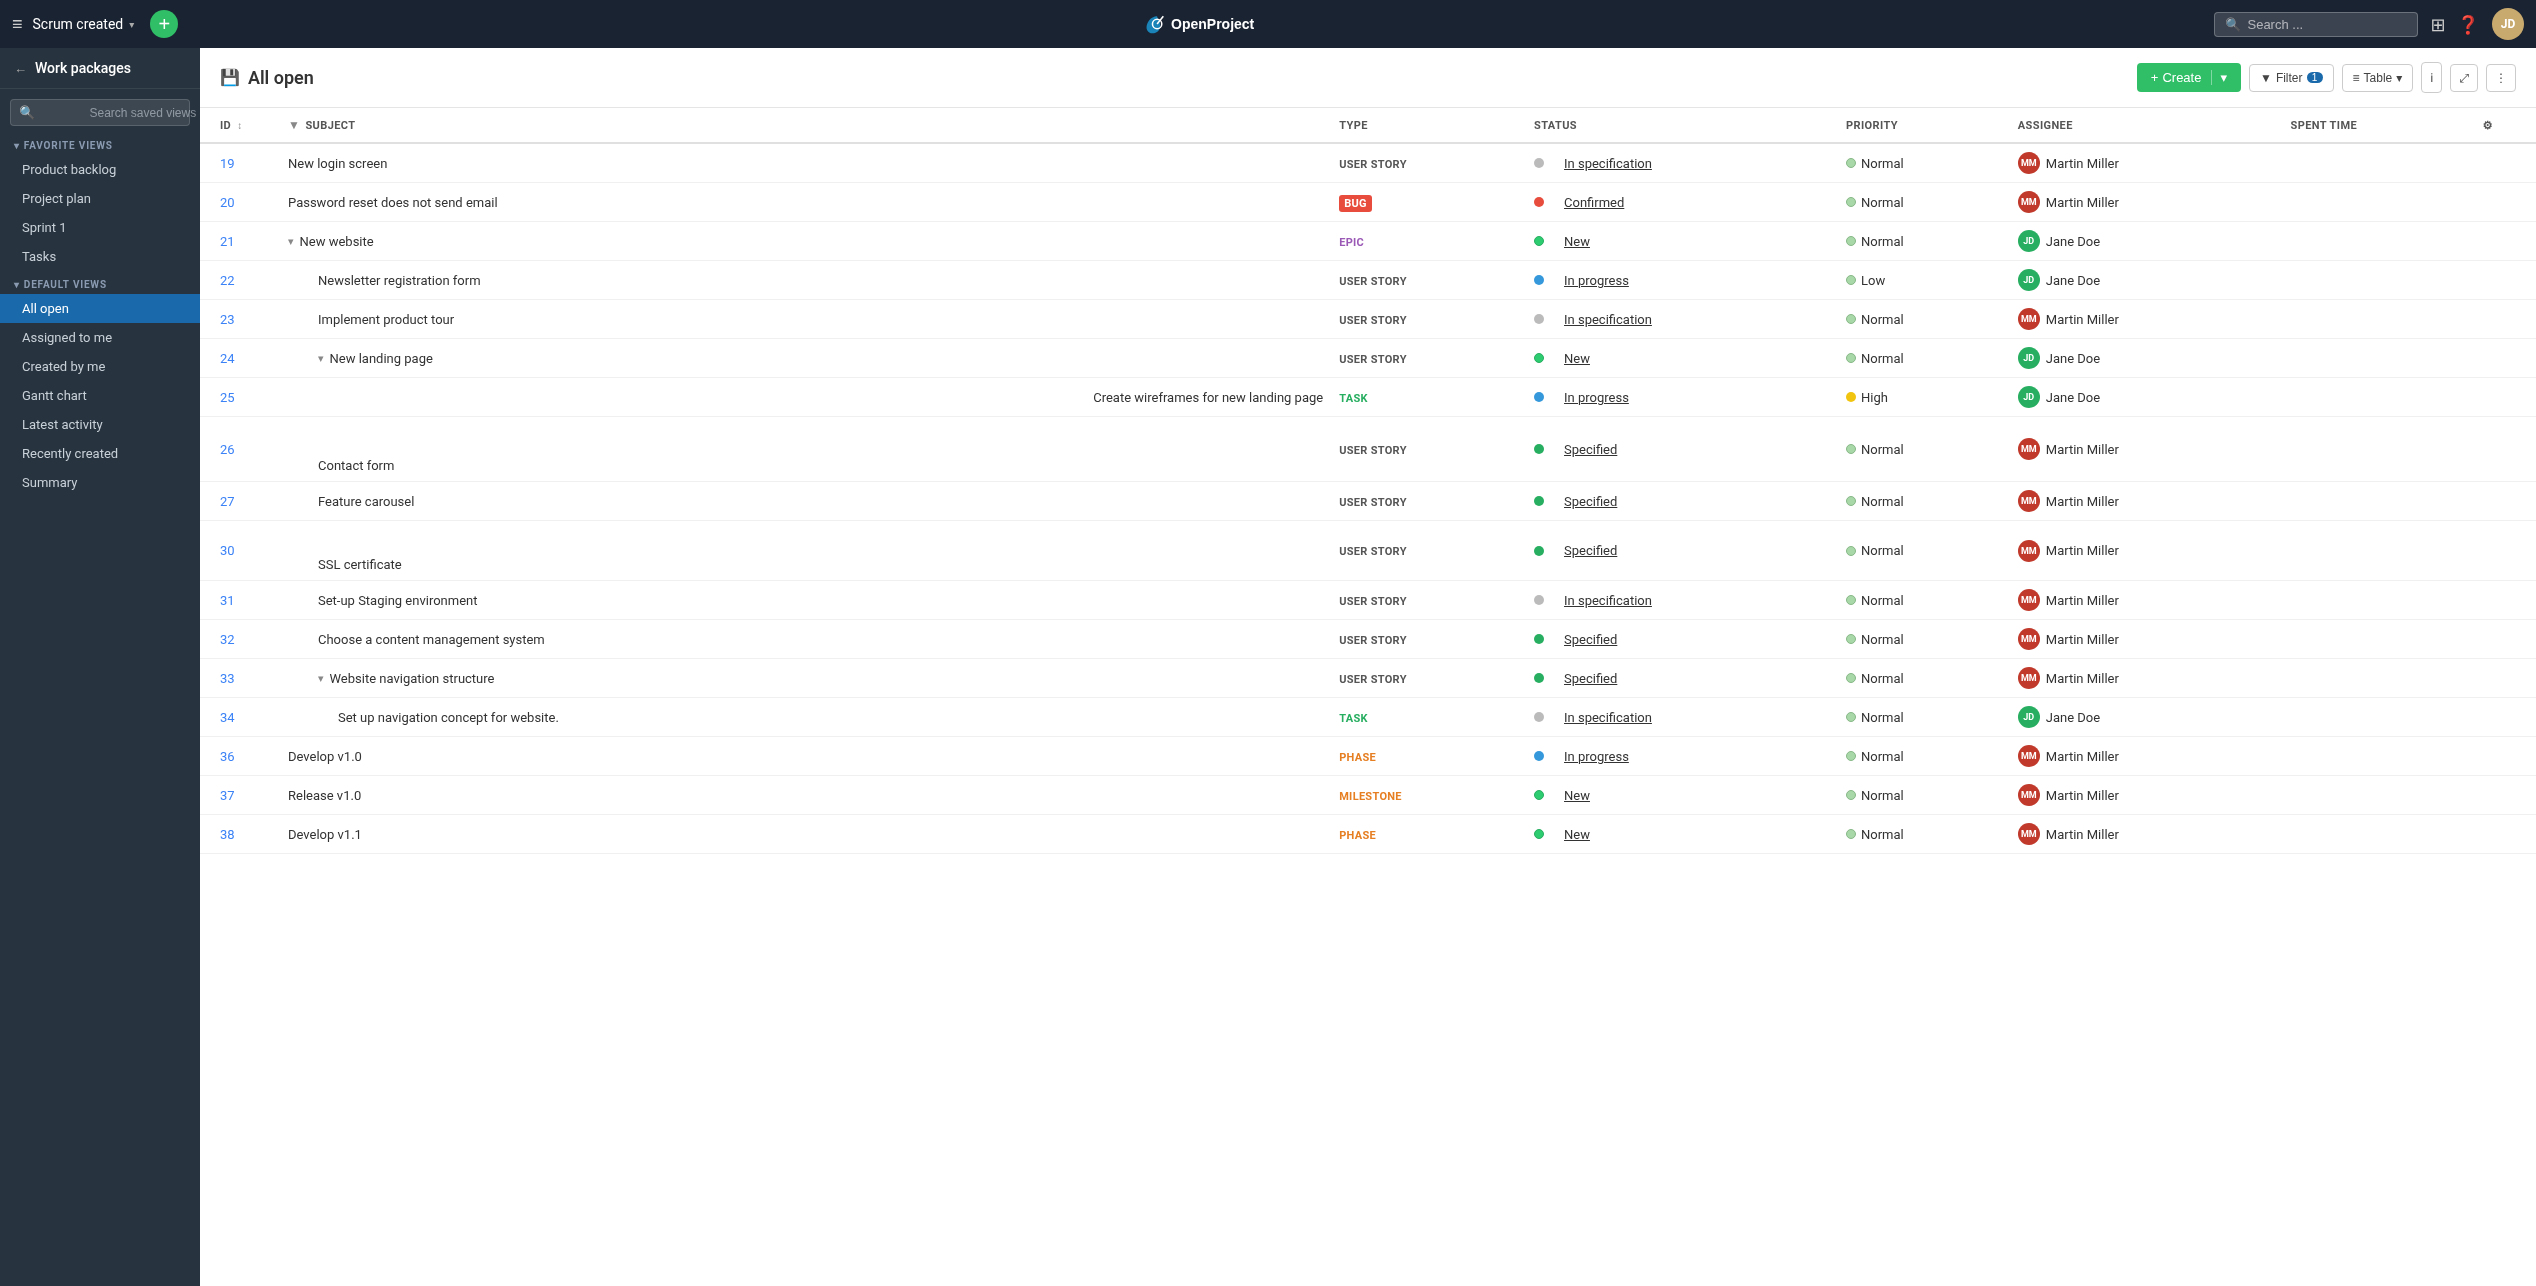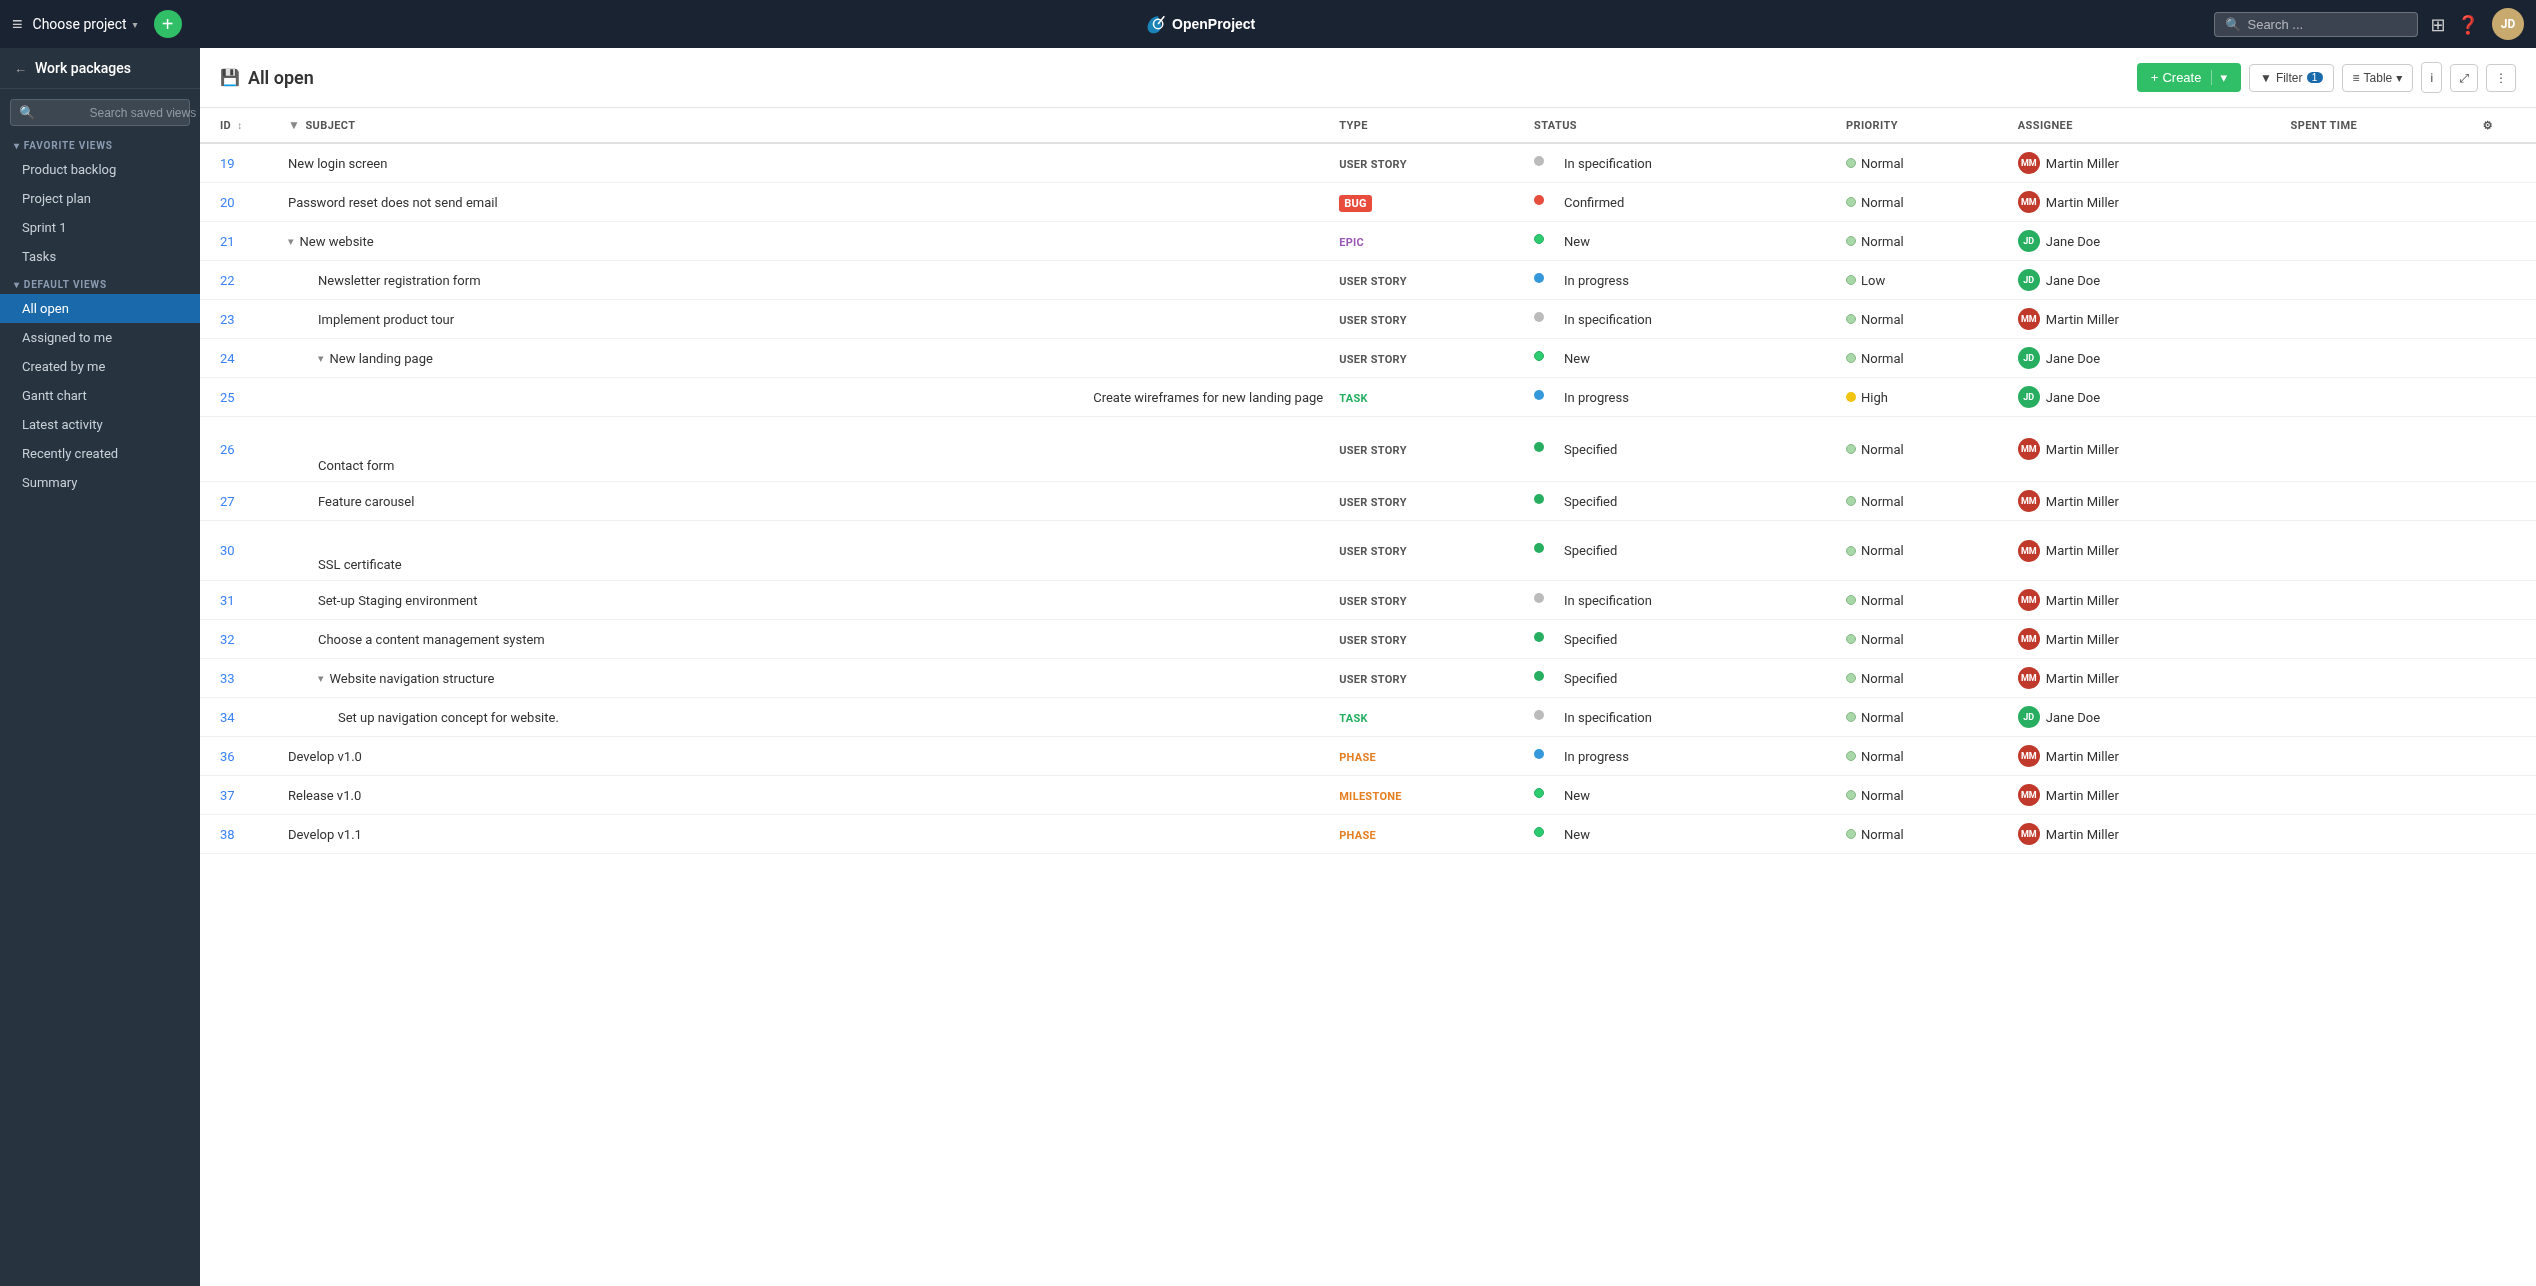--- a/index.html
+++ b/index.html
@@ -147,21 +147,21 @@
     .collapse-btn { color: #888; cursor: pointer; font-size: 11px; }
     .type-badge {
       font-size: 11px; font-weight: 700; letter-spacing: 0.3px;
     }
     .type-user-story { color: #555; }
     .type-bug { background: #e74c3c; color: white; padding: 2px 5px; border-radius: 3px; font-size: 11px; font-weight: 700; }
     .type-epic { color: #9b59b6; font-weight: 700; }
     .type-task { color: #27ae60; font-weight: 700; }
     .type-phase { color: #e67e22; font-weight: 700; }
     .type-milestone { color: #e67e22; font-weight: 700; }
-    .status-cell { display: flex; align-items: flex-start; gap: 20px; white-space: nowrap; }
+    .status-cell { display: flex; align-items: center; gap: 20px; white-space: nowrap; text-decoration: underline; }
     .status-dot { width: 10px; height: 10px; border-radius: 50%; flex-shrink: 0; }
     .dot-gray { background: #bbb; }
     .dot-red { background: #e74c3c; }
     .dot-green { background: #27ae60; }
     .dot-teal { background: #2ecc71; border: 1px solid #27ae60; }
     .dot-blue { background: #3498db; }
     .priority-cell { display: flex; align-items: center; gap: 5px; }
     .priority-dot { width: 10px; height: 10px; border-radius: 50%; }
     .priority-normal { background: #a8d8a8; border: 1px solid #88b888; }
     .priority-low { background: #a8d8a8; border: 1px solid #88b888; }
@@ -181,21 +181,21 @@
     ::-webkit-scrollbar { width: 6px; height: 6px; }
     ::-webkit-scrollbar-track { background: #f0f0f0; }
     ::-webkit-scrollbar-thumb { background: #c0c0c0; border-radius: 3px; }
   </style>
 </head>
 <body>
 
 <nav class="top-nav">
   <span class="hamburger">≡</span>
   <div class="project-selector">
-    <span>Choose project</span>
+    <span>Scrum created</span>
     <span class="arrow">▾</span>
   </div>
   <button class="add-btn">+</button>
   <div class="logo-area">
     <svg viewBox="0 0 160 36" xmlns="http://www.w3.org/2000/svg">
       <g fill="none">
         <path d="M22 8 C22 8 14 8 10 16 C6 24 10 30 16 30 C22 30 26 26 26 20 C26 14 22 10 22 8Z" fill="#1a9bd8" opacity="0.8"></path>
         <circle cx="22" cy="18" r="6" fill="none" stroke="white" stroke-width="2"></circle>
         <path d="M30 8 L22 18" stroke="white" stroke-width="2"></path>
       </g>

